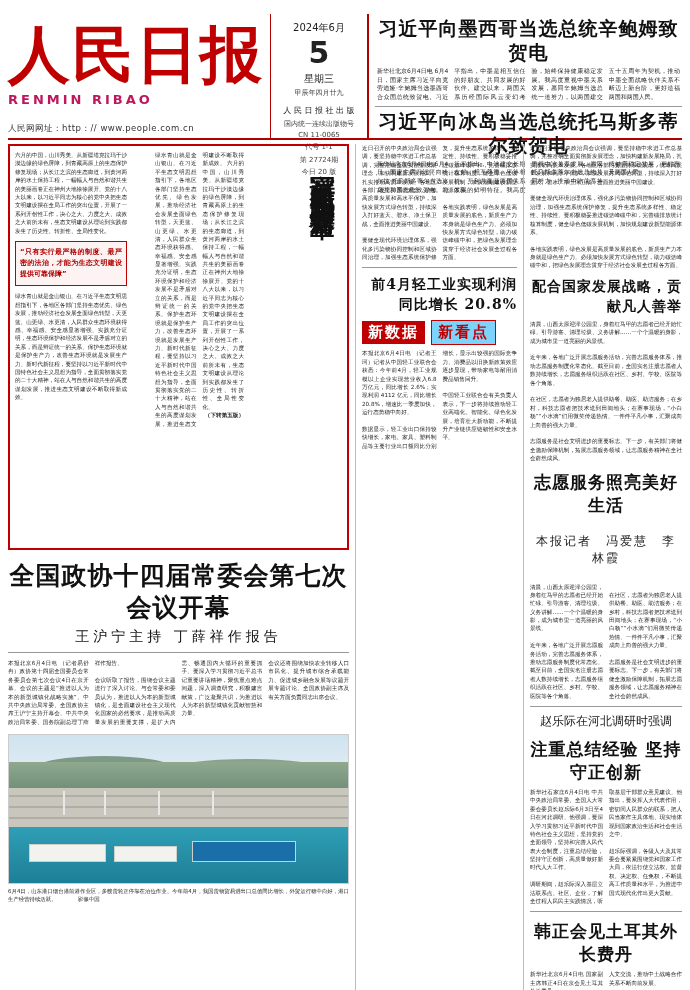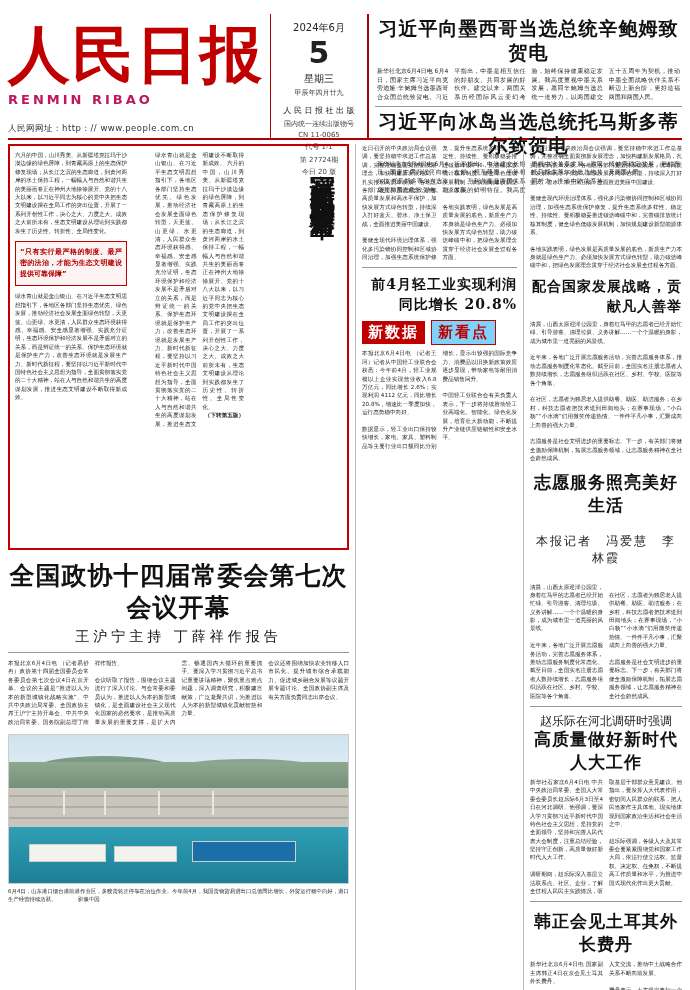--- a/index.html
+++ b/index.html
@@ -232,21 +232,21 @@
       <div class="text2" style="white-space:pre-line">清晨，山西太原迎泽公园里，身着红马甲的志愿者已经开始忙碌。引导游客、清理垃圾、义务讲解……一个个温暖的身影，成为城市里一道亮丽的风景线。
 
 近年来，各地广泛开展志愿服务活动，完善志愿服务体系，推动志愿服务制度化常态化。截至目前，全国实名注册志愿者人数持续增长，志愿服务组织活跃在社区、乡村、学校、医院等各个角落。
 
 在社区，志愿者为独居老人提供助餐、助医、助洁服务；在乡村，科技志愿者把技术送到田间地头；在赛事现场，“小白杨”“小水滴”们用微笑传递热情。一件件平凡小事，汇聚成向上向善的强大力量。
 
 志愿服务是社会文明进步的重要标志。下一步，有关部门将健全激励保障机制，拓展志愿服务领域，让志愿服务精神在全社会蔚然成风。</div>
       <div class="rule"></div>
 
       <div class="kicker">赵乐际在河北调研时强调</div>
-      <div class="h2" style="margin-top:-4px">高质量做好新时代人大工作</div>
+      <div class="h2">注重总结经验  坚持守正创新</div>
       <div class="text2" style="white-space:pre-line">新华社石家庄6月4日电 中共中央政治局常委、全国人大常委会委员长赵乐际6月3日至4日在河北调研。他强调，要深入学习贯彻习近平新时代中国特色社会主义思想，坚持党的全面领导，坚持和完善人民代表大会制度，注重总结经验，坚持守正创新，高质量做好新时代人大工作。
 
 调研期间，赵乐际深入基层立法联系点、社区、企业，了解全过程人民民主实践情况，听取基层干部群众意见建议。他指出，要发挥人大代表作用，密切同人民群众的联系，把人民当家作主具体地、现实地体现到国家政治生活和社会生活之中。
 
 赵乐际强调，各级人大及其常委会要紧紧围绕党和国家工作大局，依法行使立法权、监督权、决定权、任免权，不断提高工作质量和水平，为推进中国式现代化作出更大贡献。</div>
       <div class="rule"></div>
 
       <div class="h2">韩正会见土耳其外长费丹</div>
       <div class="text2" style="white-space:pre-line">新华社北京6月4日电 国家副主席韩正4日在京会见土耳其外长费丹。
 

